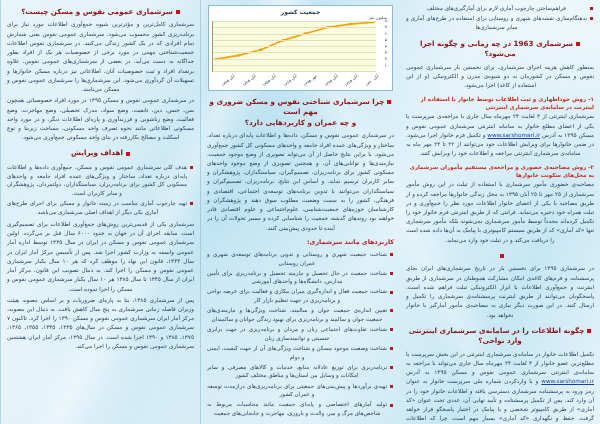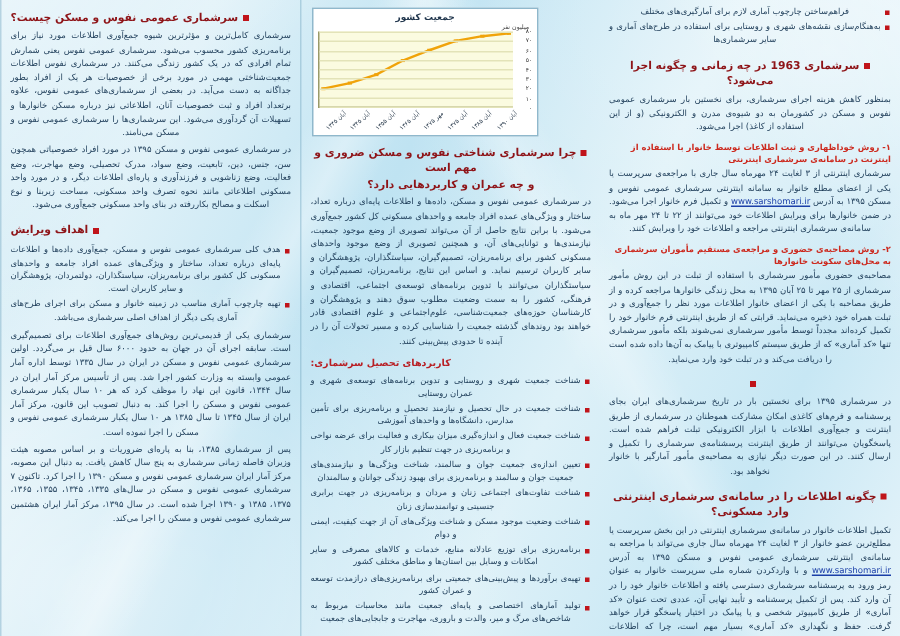--- a/index.html
+++ b/index.html
@@ -94,21 +94,21 @@
   .xaxis{
     display:flex;flex-direction:row-reverse;margin:1px 0 0 0;padding-right:13px;
     height:16px;
   }
   .xaxis span{
     flex:1;font-size:4px;color:#27384a;white-space:nowrap;
     transform:rotate(-42deg);transform-origin:top right;
     line-height:1;padding-top:1px;
   }
 
-  .divider-l{border-left:1px solid rgba(120,170,195,.45);align-items:flex-end;}
+  .divider-l{border-left:1px solid rgba(120,170,195,.45);}
   .spacer{flex:1;}
 </style>
 </head>
 <body>
 
 <div class="sheen"></div>
 
 <div class="page">
 
   <div class="col">
@@ -129,21 +129,21 @@
 
     <p class="redline">۲- روش مصاحبه‌ی حضوری و مراجعه‌ی مستقیم مأموران سرشماری به محل‌های سکونت خانوارها</p>
     <p class="body">مصاحبه‌ی حضوری مأمور سرشماری با استفاده از تبلت در این روش مأمور سرشماری از ۲۵ مهر تا ۲۵ آبان ۱۳۹۵ به محل زندگی خانوارها مراجعه کرده و از طریق مصاحبه با یکی از اعضای خانوار اطلاعات مورد نظر را جمع‌آوری و در تبلت همراه خود ذخیره می‌نماید. قرابتی که از طریق اینترنتی فرم خانوار خود را تکمیل کرده‌اند مجدداً توسط مأمور سرشماری نمی‌شوند بلکه مأمور سرشماری تنها «کد آماری» که از طریق سیستم کامپیوتری با پیامک به آن‌ها داده شده است را دریافت می‌کند و در تبلت خود وارد می‌نماید.</p>
 
     <h2 class="head">
       <span class="sq"></span>
     </h2>
     <p class="body">در سرشماری ۱۳۹۵ برای نخستین بار در تاریخ سرشماری‌های ایران بجای پرسشنامه و فرم‌های کاغذی امکان مشارکت هموطنان در سرشماری از طریق اینترنت و جمع‌آوری اطلاعات با ابزار الکترونیکی تبلت فراهم شده است. پاسخگویان می‌توانند از طریق اینترنت پرسشنامه‌ی سرشماری را تکمیل و ارسال کنند. در این صورت دیگر نیازی به مصاحبه‌ی مأمور آمارگیر با خانوار نخواهد بود.</p>
 
     <h2 class="head">
-      <span class="sq"></span><span>چگونه اطلاعات را در سامانه‌ی سرشماری اینترنتی وارد مسکونی؟</span>
+      <span class="sq"></span><span>چگونه اطلاعات را در سامانه‌ی سرشماری اینترنتی وارد نواحی؟</span>
     </h2>
     <p class="body">
       تکمیل اطلاعات خانوار در سامانه‌ی سرشماری اینترنتی در این بخش سرپرست یا مطلع‌ترین عضو خانوار از ۳ لغایت ۲۴ مهرماه سال جاری می‌تواند با مراجعه به سامانه‌ی اینترنتی سرشماری عمومی نفوس و مسکن ۱۳۹۵ به آدرس <a class="url" href="#">www.sarshomari.ir</a> و با واردکردن شماره ملی سرپرست خانوار به عنوان رمز ورود به پرسشنامه سرشماری دسترسی یافته و اطلاعات خانوار خود را در آن وارد کند. پس از تکمیل پرسشنامه و تأیید نهایی آن، عددی تحت عنوان «کد آماری» از طریق کامپیوتر شخصی و یا پیامک در اختیار پاسخگو قرار خواهد گرفت. حفظ و نگهداری «کد آماری» بسیار مهم است، چرا که اطلاعات پاسخگویان در اینترنت و اساس «کد آماری» بازشناسی خواهد شد.
     </p>
     <div class="spacer"></div>
   </div>
 
   <div class="col divider-l">
 
     <div class="chart-box">
@@ -197,21 +197,21 @@
           <span>آبان ۱۳۹۰</span>
         </div>
     </div>
 
     <h2 class="head">
       <span class="sq"></span><span>چرا سرشماری شناختی نفوس و مسکن ضروری و مهم است</span><br><span>و چه عمران و کاربردهایی دارد؟</span>
     </h2>
 
     <p class="body">در سرشماری عمومی نفوس و مسکن، داده‌ها و اطلاعات پایه‌ای درباره تعداد، ساختار و ویژگی‌های عمده افراد جامعه و واحدهای مسکونی کل کشور جمع‌آوری می‌شود. با براین نتایج حاصل از آن می‌تواند تصویری از وضع موجود جمعیت، نیازمندی‌ها و توانایی‌های آن، و همچنین تصویری از وضع موجود واحدهای مسکونی کشور برای برنامه‌ریزان، تصمیم‌گیران، سیاستگذاران، پژوهشگران و سایر کاربران ترسیم نماید. و اساس این نتایج، برنامه‌ریزان، تصمیم‌گیران و سیاستگذاران می‌توانند با تدوین برنامه‌های توسعه‌ی اجتماعی، اقتصادی و فرهنگی، کشور را به سمت وضعیت مطلوب سوق دهند و پژوهشگران و کارشناسان حوزه‌های جمعیت‌شناسی، علوم‌اجتماعی و علوم اقتصادی قادر خواهند بود روندهای گذشته جمعیت را شناسایی کرده و مسیر تحولات آن را در آینده تا حدودی پیش‌بینی کنند.</p>
 
-    <h3 class="sub">کاربردهای تحصیل سرشماری:</h3>
+    <h3 class="sub">کاربردهای مانند سرشماری:</h3>
     <ul class="bul" id="apps-list">
         <li>شناخت جمعیت شهری و روستایی و تدوین برنامه‌های توسعه‌ی شهری و عمران روستایی</li>
         <li>شناخت جمعیت در حال تحصیل و نیازمند تحصیل و برنامه‌ریزی برای تأمین مدارس، دانشگاه‌ها و واحدهای آموزشی</li>
         <li>شناخت جمعیت فعال و اندازه‌گیری میزان بیکاری و فعالیت برای عرضه نواحی و برنامه‌ریزی در جهت تنظیم بازار کار</li>
         <li>تعیین اندازه‌ی جمعیت جوان و سالمند، شناخت ویژگی‌ها و نیازمندی‌های جمعیت جوان و سالمند و برنامه‌ریزی برای بهبود زندگی جوانان و سالمندان</li>
         <li>شناخت تفاوت‌های اجتماعی زنان و مردان و برنامه‌ریزی در جهت برابری جنسیتی و توانمندسازی زنان</li>
         <li>شناخت وضعیت موجود مسکن و شناخت ویژگی‌های آن از جهت کیفیت، ایمنی و دوام</li>
         <li>برنامه‌ریزی برای توزیع عادلانه منابع، خدمات و کالاهای مصرفی و سایر امکانات و وسایل بین استان‌ها و مناطق مختلف کشور</li>
         <li>تهیه‌ی برآوردها و پیش‌بینی‌های جمعیتی برای برنامه‌ریزی‌های دراز‌مدت توسعه و عمران کشور</li>
         <li>تولید آمارهای اختصاصی و پایه‌ای جمعیت مانند محاسبات مربوط به شاخص‌های مرگ و میر، والدت و باروری، مهاجرت و جابجایی‌های جمعیت</li>

